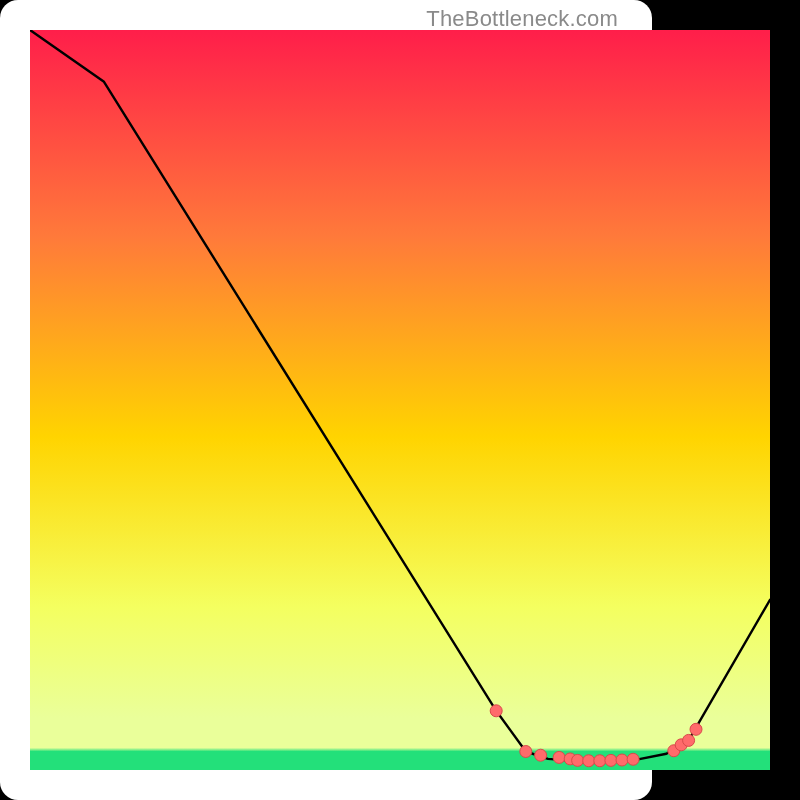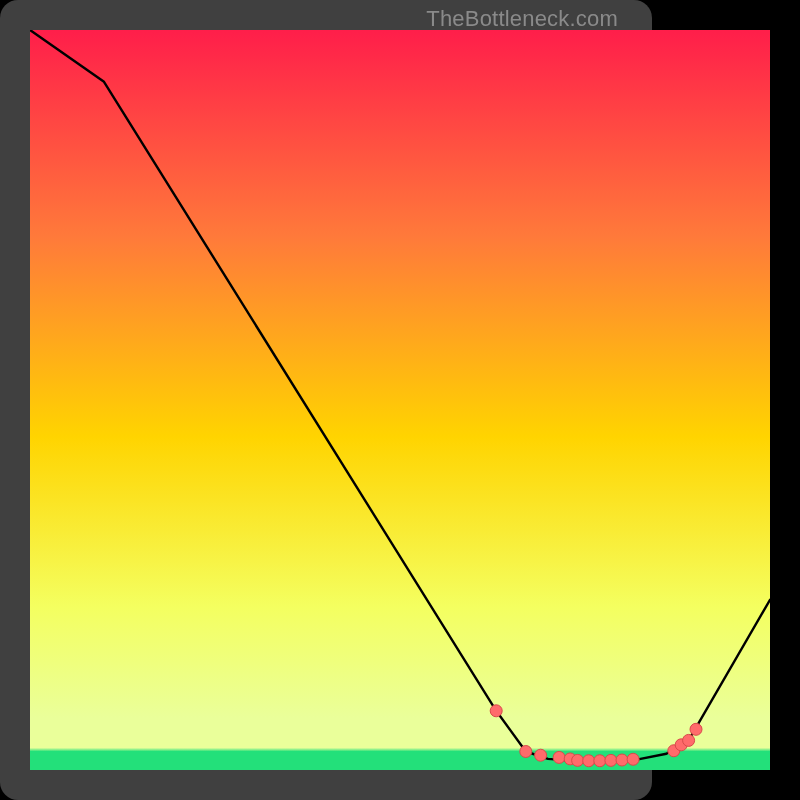--- a/index.html
+++ b/index.html
@@ -7,21 +7,21 @@
     padding: 0;
     width: 800px;
     height: 800px;
     background: #000;
     overflow: hidden;
     font-family: Arial, Helvetica, sans-serif;
   }
   .outer {
     width: 652px;
     height: 800px;
-    background: #404040;
+    background: #ffffff;
     position: relative;
     border-radius: 18px;
   }
   .plot-area {
     position: absolute;
     left: 30px;
     top: 30px;
     width: 740px;
     height: 740px;
   }

